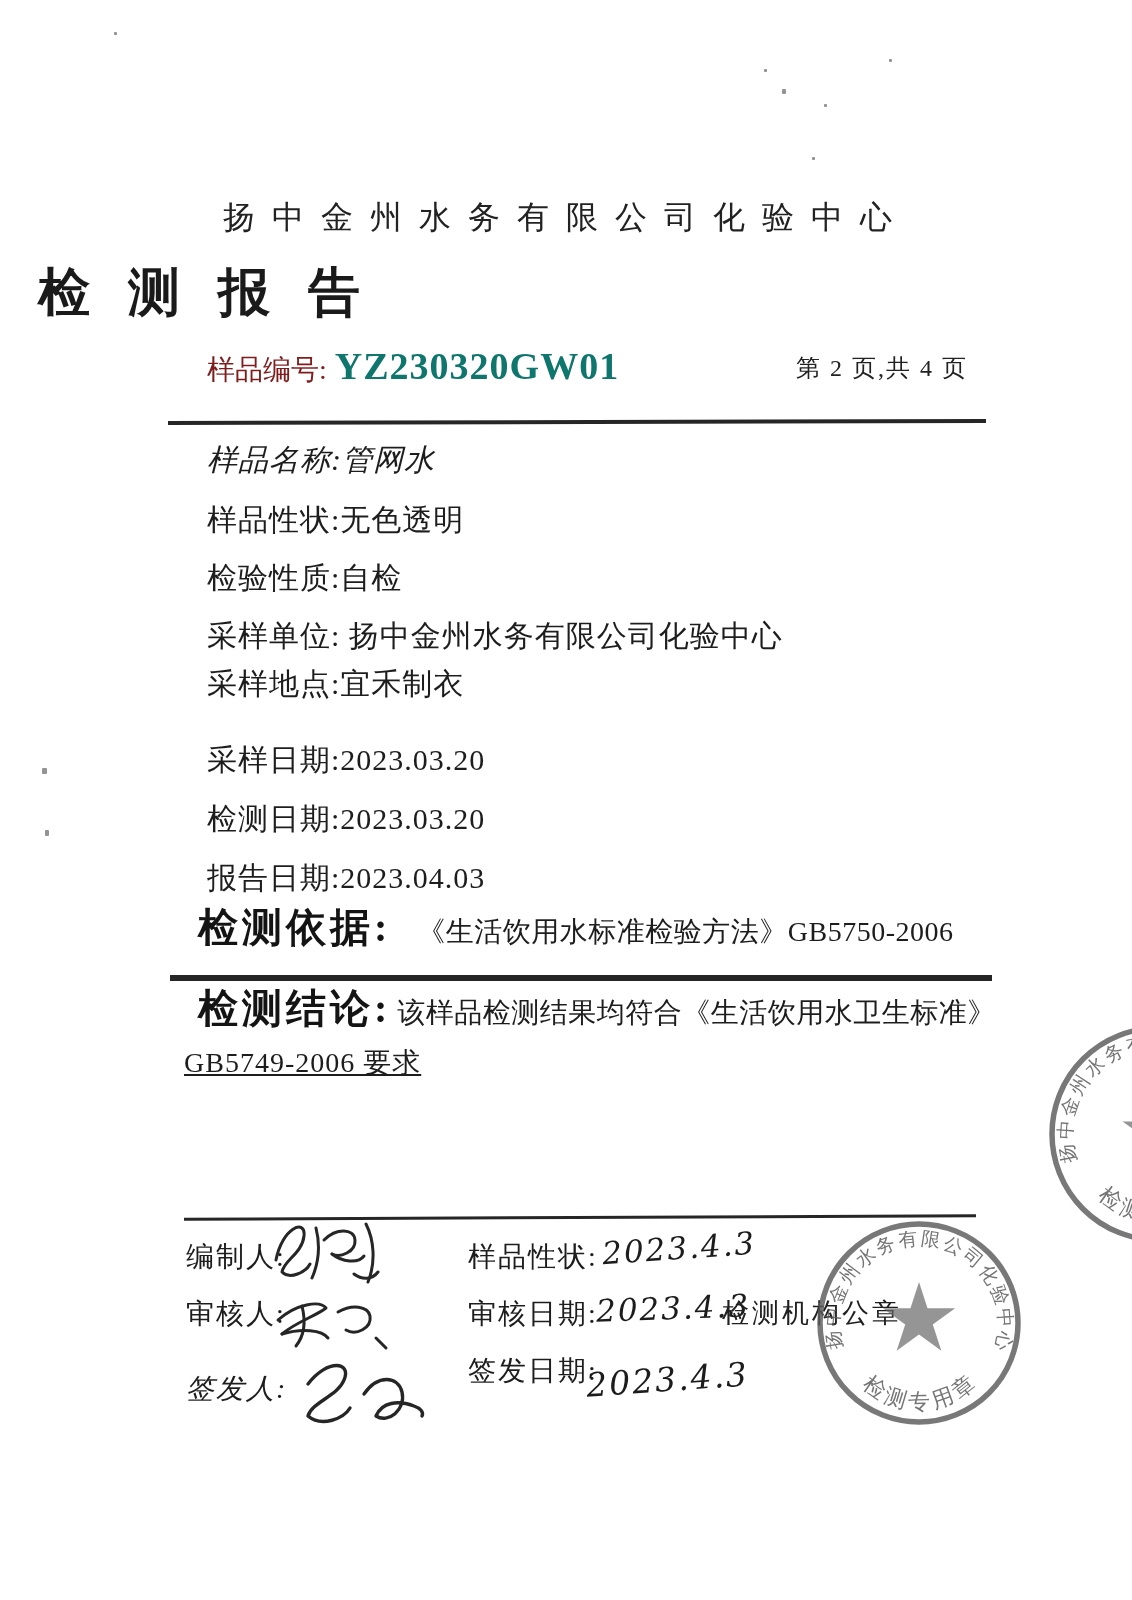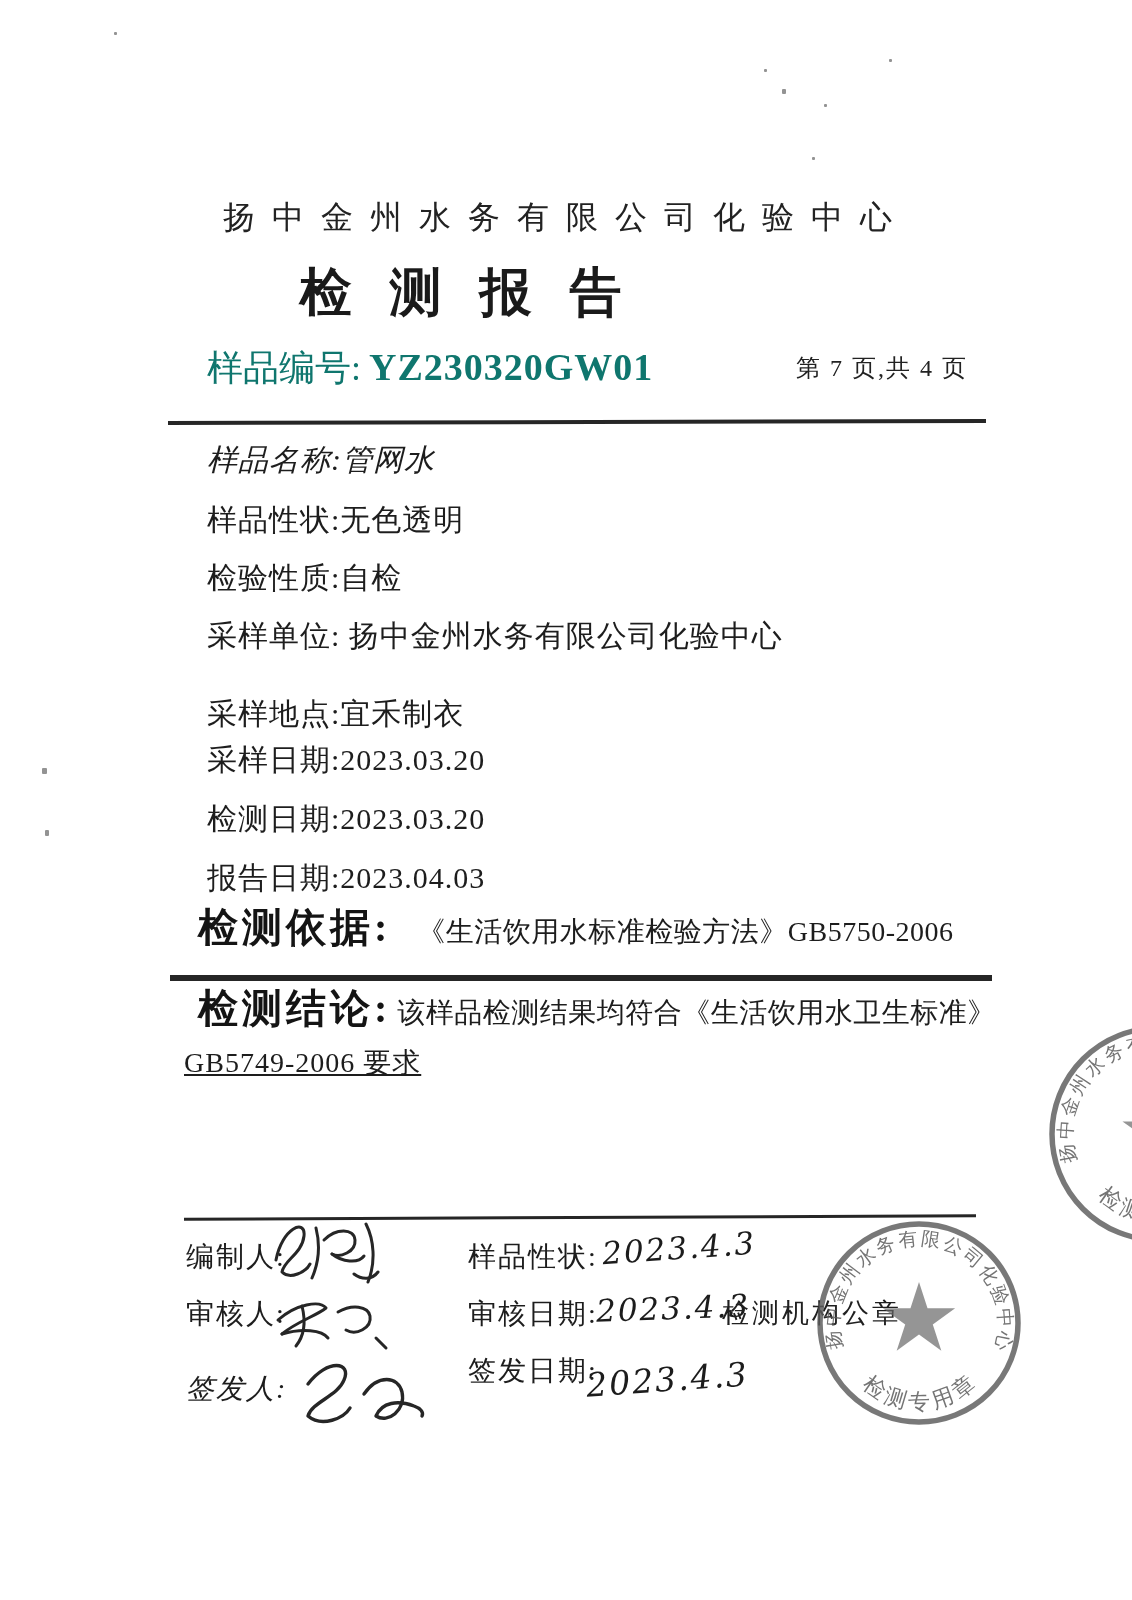--- a/index.html
+++ b/index.html
@@ -12,28 +12,28 @@
     font-family:"Liberation Serif","DejaVu Serif",serif;
     color:#1f1f1f;
   }
   .org-title{
     position:absolute;top:196px;left:0;width:1132px;
     text-align:center;font-size:32px;letter-spacing:17px;
     color:#222;white-space:nowrap;
   }
   .report-title{
     position:absolute;top:258px;left:0;width:921px;
-    text-align:center;font-size:52px;font-weight:700;letter-spacing:38px;
+    font-size:52px;font-weight:700;letter-spacing:38px;
     color:#1a1a1a;white-space:nowrap;text-indent:38px;
   }
   .sample-row{
     position:absolute;left:207px;top:344px;
     display:flex;align-items:baseline;gap:8px;white-space:nowrap;
   }
-  .sample-label{font-size:36px;color:#0f766e;}
+  .sample-label{font-size:28px;color:#7f1d1d;}
   .sample-value{font-size:38px;font-weight:700;letter-spacing:1px;color:#0f766e;}
   .page-indicator{
     position:absolute;left:796px;top:352px;
     font-size:24px;letter-spacing:2px;color:#222;white-space:nowrap;
   }
   .rule{position:absolute;background:#262626;}
   .field{
     position:absolute;left:207px;
     font-size:30px;letter-spacing:1px;color:#1d1d1d;white-space:nowrap;
   }
@@ -72,29 +72,29 @@
 
 <div class="page">
 
   <div class="org-title">扬中金州水务有限公司化验中心</div>
   <div class="report-title">检测报告</div>
 
   <div class="sample-row">
     <span class="sample-label">样品编号:</span>
     <span class="sample-value">YZ230320GW01</span>
   </div>
-  <div class="page-indicator">第 7 页,共 4 页</div>
+  <div class="page-indicator">第 2 页,共 4 页</div>
 
   <div class="rule" style="left:168px;top:420px;width:818px;height:4px;transform:rotate(-0.15deg);"></div>
 
   <div class="field" style="top:440px;font-style:italic;">样品名称:管网水</div>
   <div class="field" style="top:500px;">样品性状:无色透明</div>
   <div class="field" style="top:558px;">检验性质:自检</div>
   <div class="field" style="top:616px;">采样单位: 扬中金州水务有限公司化验中心</div>
-  <div class="field" style="top:694px;">采样地点:宜禾制衣</div>
+  <div class="field" style="top:664px;">采样地点:宜禾制衣</div>
   <div class="field" style="top:740px;">采样日期:2023.03.20</div>
   <div class="field" style="top:799px;">检测日期:2023.03.20</div>
   <div class="field" style="top:858px;">报告日期:2023.04.03</div>
 
   <div class="basis-row" style="top:900px;">
     <span class="big-label">检测依据:</span>
     <span class="body-text">《生活饮用水标准检验方法》GB5750-2006</span>
   </div>
 
   <div class="rule" style="left:170px;top:975px;width:822px;height:6px;"></div>

